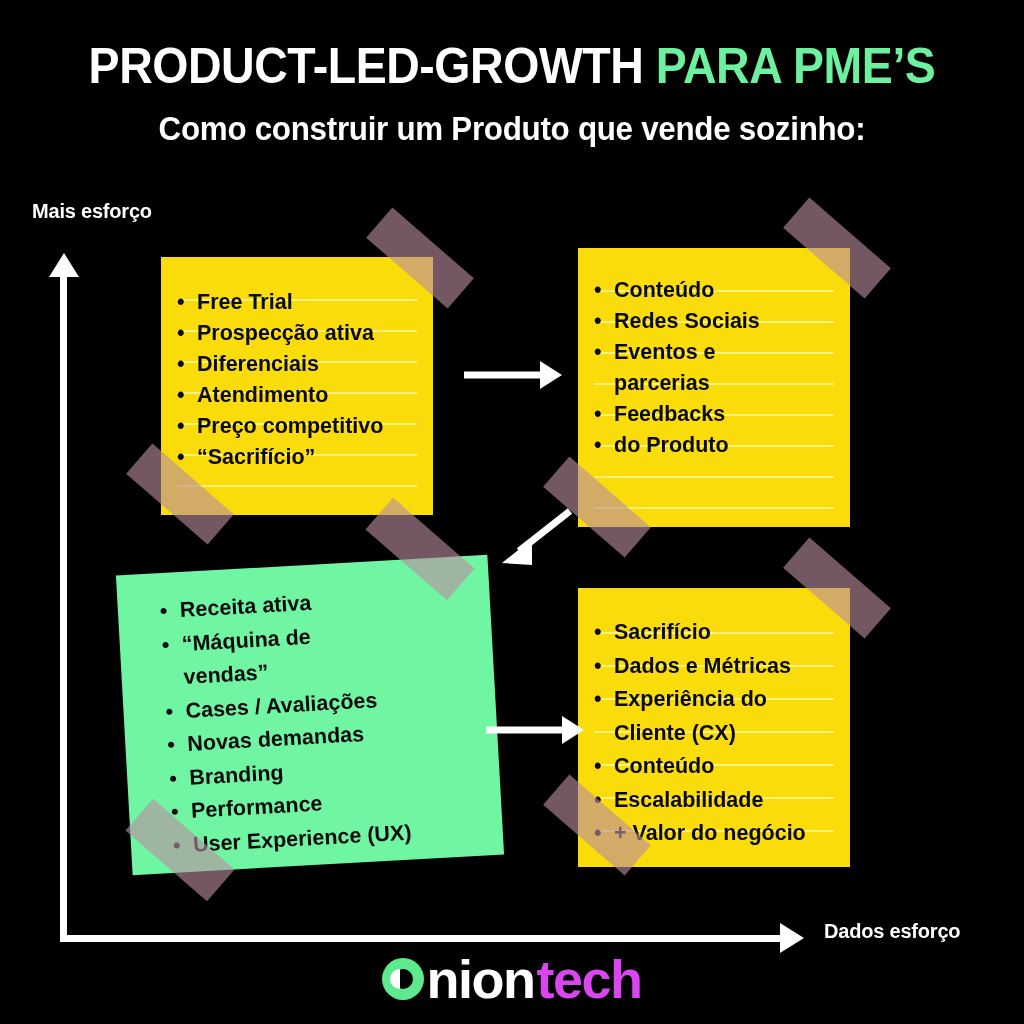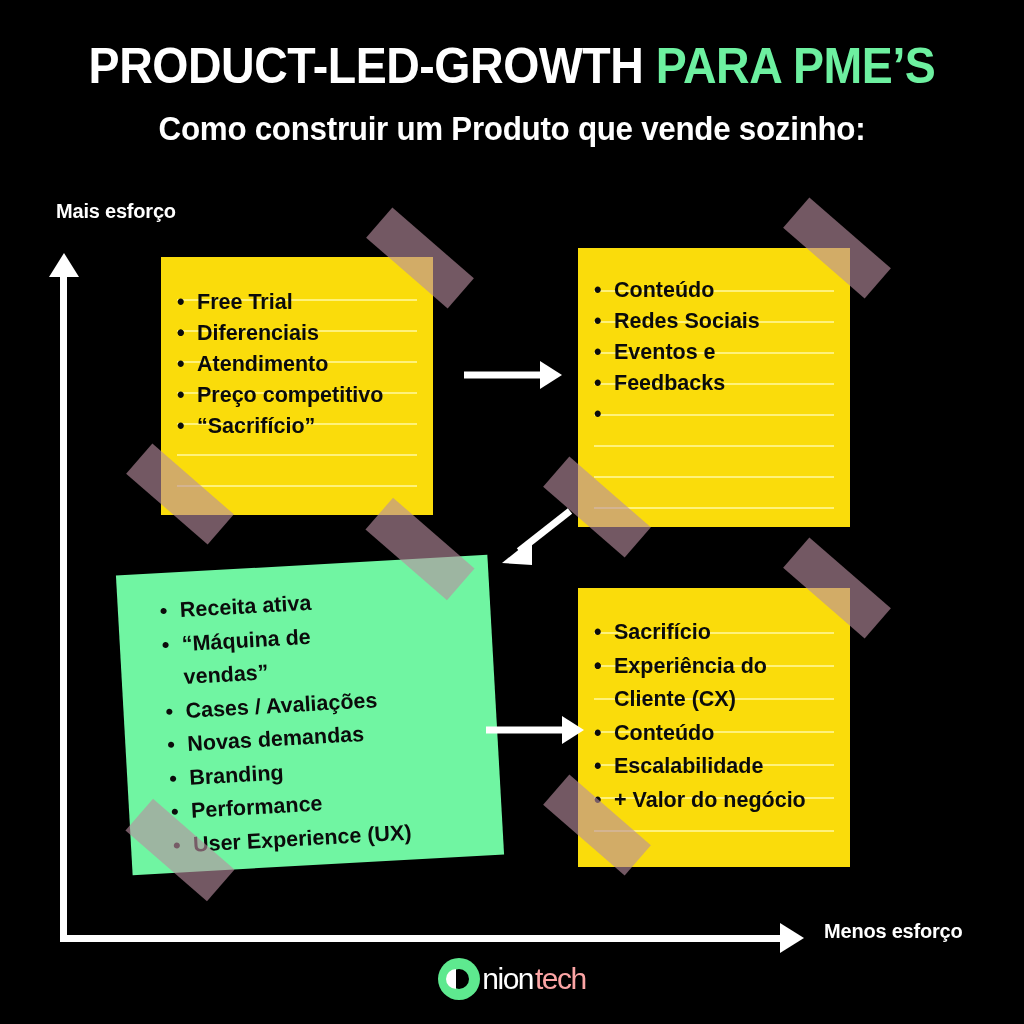--- a/index.html
+++ b/index.html
@@ -52,21 +52,21 @@
 
   
   .axis-label {
     position: absolute;
     color: #ffffff;
     font-size: 20px;
     font-weight: bold;
     letter-spacing: -0.2px;
     white-space: nowrap;
   }
-  .axis-label.y { left: 56px; top: 200px; }
+  .axis-label.y { left: 32px; top: 200px; }
   .axis-label.x { left: 824px; top: 920px; }
 
   .axis-line { position: absolute; background: #ffffff; }
   .axis-y-line { left: 60px; top: 270px; width: 7px; height: 672px; }
   .axis-x-line { left: 60px; top: 935px; width: 726px; height: 7px; }
 
   .axis-y-head {
     position: absolute; left: 49px; top: 253px;
     width: 0; height: 0;
     border-left: 15px solid transparent;
@@ -180,59 +180,59 @@
   }
   .logo-o .crescent {
     position: absolute;
     left: 8px; top: 11px;
     width: 10px; height: 20px;
     border-radius: 10px 0 0 10px;
     background: #ffffff;
     z-index: 2;
   }
   .logo-text {
-    font-size: 30px;
-    font-weight: normal;
+    font-size: 54px;
+    font-weight: bold;
     letter-spacing: -1.5px;
     line-height: 42px;
   }
   .logo-nion { color: #ffffff; }
-  .logo-tech { color: #fca5a5; }
+  .logo-tech { color: #d946ef; }
 </style>
 </head>
 <body>
 
 <div id="canvas">
 
   <div class="title-main">
     <span class="title-part-white">PRODUCT-LED-GROWTH</span>
     <span class="title-part-green">PARA PME’S</span>
   </div>
   <div class="subtitle">Como construir um Produto que vende sozinho:</div>
 
   <div class="axis-label y">Mais esforço</div>
-  <div class="axis-label x">Menos esforço</div>
+  <div class="axis-label x">Dados esforço</div>
   <div class="axis-line axis-y-line"></div>
   <div class="axis-y-head"></div>
   <div class="axis-line axis-x-line"></div>
   <div class="axis-x-head"></div>
 
   <div class="note note-yellow" id="note-topleft">
     <div class="note-lines">
       <div class="rule" style="top:42px"></div>
       <div class="rule" style="top:73px"></div>
       <div class="rule" style="top:104px"></div>
       <div class="rule" style="top:135px"></div>
       <div class="rule" style="top:166px"></div>
       <div class="rule" style="top:197px"></div>
       <div class="rule" style="top:228px"></div>
     </div>
     <ul class="note-list">
       <li><span class="bullet">•</span><span>Free Trial</span></li>
-      <li><span class="bullet">•</span></li>
+      <li><span class="bullet">•</span><span>Prospecção ativa</span></li>
       <li><span class="bullet">•</span><span>Diferenciais</span></li>
       <li><span class="bullet">•</span><span>Atendimento</span></li>
       <li><span class="bullet">•</span><span>Preço competitivo</span></li>
       <li><span class="bullet">•</span><span>“Sacrifício”</span></li>
     </ul>
   </div>
 
   <div class="tape" style="left:366px; top:238px; width:108px; height:40px; transform:rotate(41deg);"></div>
 
   <div class="tape" style="left:126px; top:474px; width:108px; height:40px; transform:rotate(41deg);"></div>
@@ -245,22 +245,24 @@
       <div class="rule" style="top:135px"></div>
       <div class="rule" style="top:166px"></div>
       <div class="rule" style="top:197px"></div>
       <div class="rule" style="top:228px"></div>
       <div class="rule" style="top:259px"></div>
     </div>
     <ul class="note-list">
       <li><span class="bullet">•</span><span>Conteúdo</span></li>
       <li><span class="bullet">•</span><span>Redes Sociais</span></li>
       <li><span class="bullet">•</span><span>Eventos e</span></li>
+      <li class="cont"><span>parcerias</span></li>
       <li><span class="bullet">•</span><span>Feedbacks</span></li>
       <li><span class="bullet">•</span></li>
+      <li class="cont"><span>do Produto</span></li>
     </ul>
   </div>
 
   <div class="tape" style="left:783px; top:228px; width:108px; height:40px; transform:rotate(41deg);"></div>
 
   <div class="tape" style="left:543px; top:487px; width:108px; height:40px; transform:rotate(41deg);"></div>
 
   <div class="note note-green" id="note-bottomleft">
     <ul class="note-list">
       <li><span class="bullet">•</span><span>Receita ativa</span></li>
@@ -283,21 +285,21 @@
       <div class="rule" style="top:44px"></div>
       <div class="rule" style="top:77px"></div>
       <div class="rule" style="top:110px"></div>
       <div class="rule" style="top:143px"></div>
       <div class="rule" style="top:176px"></div>
       <div class="rule" style="top:209px"></div>
       <div class="rule" style="top:242px"></div>
     </div>
     <ul class="note-list">
       <li><span class="bullet">•</span><span>Sacrifício</span></li>
-      <li><span class="bullet">•</span></li>
+      <li><span class="bullet">•</span><span>Dados e Métricas</span></li>
       <li><span class="bullet">•</span><span>Experiência do</span></li>
       <li class="cont"><span>Cliente (CX)</span></li>
       <li><span class="bullet">•</span><span>Conteúdo</span></li>
       <li><span class="bullet">•</span><span>Escalabilidade</span></li>
       <li><span class="bullet">•</span><span>+ Valor do negócio</span></li>
     </ul>
   </div>
 
   <div class="tape" style="left:783px; top:568px; width:108px; height:40px; transform:rotate(41deg);"></div>
 

